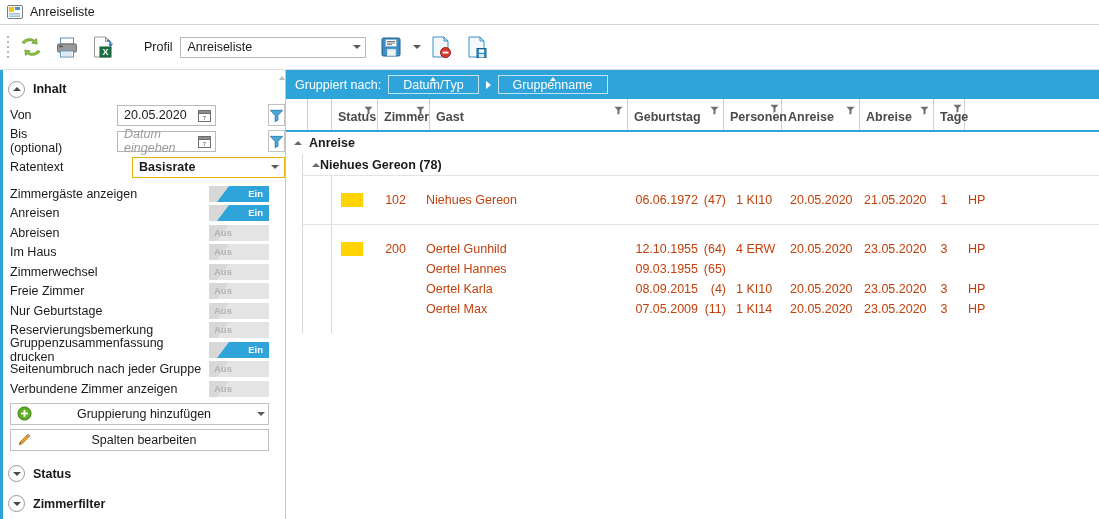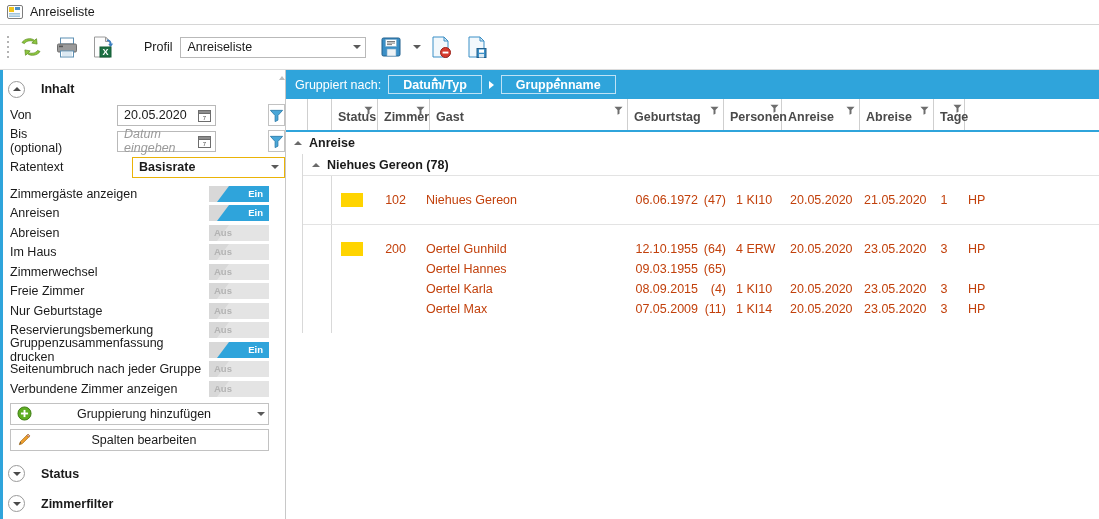--- a/index.html
+++ b/index.html
@@ -67,21 +67,21 @@
     background:#ffffff;
     border-right: 1px solid #c8c8c8;
     position: relative;
     padding-top: 6px;
     overflow: hidden;
   }
   #left::before {
     content:""; position:absolute; left:0; top:0; bottom:0; width:3px; background:#2fa4db;
   }
   .section-hd {
-    display:flex; align-items:center; gap:16px;
+    display:flex; align-items:center; gap:8px;
     padding-left: 8px; height: 26px;
   }
   .circ-btn {
     width:17px;height:17px;border-radius:50%;
     border:1px solid #9a9a9a; background:#fff;
     display:flex;align-items:center;justify-content:center;
   }
   .circ-btn .tri-up { width:0;height:0;border-left:4px solid transparent;border-right:4px solid transparent;border-bottom:4px solid #4a4a4a; }
   .circ-btn .tri-dn { width:0;height:0;border-left:4px solid transparent;border-right:4px solid transparent;border-top:4px solid #4a4a4a; }
   .section-hd .lbl { font-weight:bold; font-size:12.5px; }
@@ -138,21 +138,21 @@
     border-left:3px solid transparent;border-right:3px solid transparent;border-bottom:4px solid #bdbdbd; }
 
   
   #right { flex:1; display:flex; flex-direction:column; background:#fff; overflow:hidden; }
 
   #groupbar {
     height: 29px; background:#2fa4db; display:flex; align-items:center; padding-left:9px; gap:7px;
   }
   #groupbar .gl { color:#ffffff; font-size:12.5px; }
   .gchip {
-    height:19px; border:1px solid #bfe2f5; color:#fff; font-weight:bold; font-size:12.5px;
+    height:19px; border:1px solid #bfe2f5; color:#fff; font-weight:normal; font-size:12.5px;
     display:flex;align-items:center;justify-content:center; position:relative;
     padding: 0 14px;
   }
   .gchip .sortcar {
     position:absolute; top:1px; left:50%; transform:translateX(-50%);
     width:0;height:0;border-left:3px solid transparent;border-right:3px solid transparent;border-bottom:4px solid #ffffff;
   }
   .gsep { width:0;height:0;border-top:4px solid transparent;border-bottom:4px solid transparent;border-left:5px solid #ffffff; }
 
   
@@ -166,21 +166,21 @@
   .ch:last-child { border-right:none; }
   .ch .fl { position:absolute; right:4px; top:5px; }
 
   
   #grid { flex:1; overflow:hidden; position:relative; }
   .grpL1 { display:flex; align-items:center; height:22px; padding-left:8px; gap:7px; }
   .grpL1 .nm { font-weight:bold; font-size:12.5px; }
   .tri-sm { width:0;height:0;border-left:4px solid transparent;border-right:4px solid transparent;border-bottom:4px solid #6a6a6a; }
 
   .grpWrap { margin-left: 16px; border-left:1px solid #d9d9d9; }
-  .grpL2 { display:flex; align-items:center; height:22px; padding-left:9px; gap:7px; border-bottom:1px solid #e3e3e3;}
+  .grpL2 { display:flex; align-items:center; height:22px; padding-left:9px; border-bottom:1px solid #e3e3e3;}
   .grpL2 .nm { font-weight:bold; font-size:12.5px; }
 
   .rowsWrap { margin-left: 28px; border-left:1px solid #d9d9d9; }
   .grow { display:flex; height:20px; align-items:center; font-size:12.5px; color:#c2410c; }
   .cell { flex-shrink:0; overflow:hidden; white-space:nowrap; }
   .swatch { width:22px;height:14px;background:#ffd400; }
   .pad-b { height:14px; }
   .sep-line { height:1px; background:#e3e3e3; }
 
   .c-stat { width:40px; display:flex; justify-content:center; }

